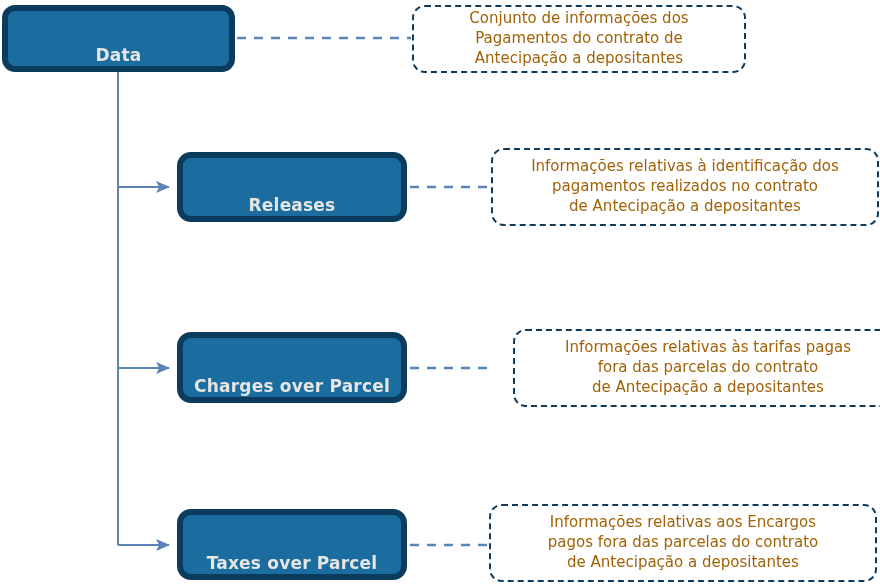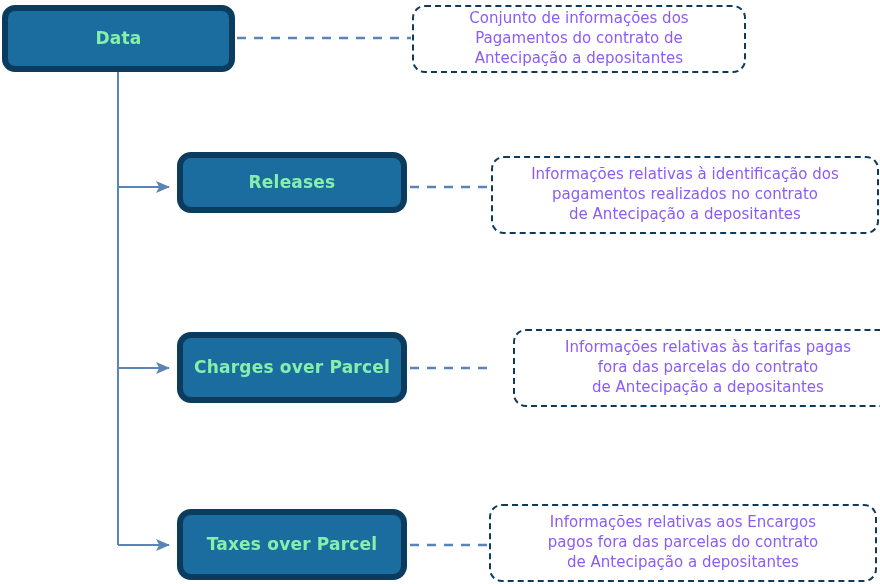--- a/index.html
+++ b/index.html
@@ -28,41 +28,41 @@
     pointer-events: none;
   }
   
   .node {
     position: absolute;
     box-sizing: border-box;
     background: #1a6d9e;
     border: 6px solid #0b3c5d;
     border-radius: 14px;
     display: flex;
-    align-items: center;
+    align-items: flex-end;
     justify-content: center;
-    color: #86efac;
+    color: #e5e5e5;
     font-weight: bold;
     font-size: 17px;
     letter-spacing: 0.2px;
     text-align: center;
     line-height: 1.15;
   }
   #node-data {
     left: 2px;
     top: 5px;
     width: 233px;
     height: 67px;
     border-radius: 13px;
   }
   #node-releases {
     left: 177px;
     top: 152px;
     width: 230px;
-    height: 61px;
+    height: 70px;
   }
   #node-charges {
     left: 177px;
     top: 332px;
     width: 230px;
     height: 71px;
   }
   #node-taxes {
     left: 177px;
     top: 509px;
@@ -73,38 +73,38 @@
     display: block;
     pointer-events: none;
   }
   
   .annot {
     position: absolute;
     box-sizing: border-box;
     background: #ffffff;
     border: 2px dashed #0f3a5c;
     border-radius: 13px;
-    color: #8b5cf6;
+    color: #a16207;
     font-size: 15px;
     line-height: 1.32;
     text-align: center;
     display: flex;
     align-items: center;
     justify-content: center;
     padding: 4px 10px;
   }
   #annot-data {
     left: 412px;
     top: 5px;
     width: 334px;
     height: 68px;
   }
   #annot-releases {
     left: 491px;
-    top: 156px;
+    top: 148px;
     width: 388px;
     height: 78px;
   }
   #annot-charges {
     left: 513px;
     top: 329px;
     width: 390px;
     height: 78px;
   }
   #annot-taxes {

